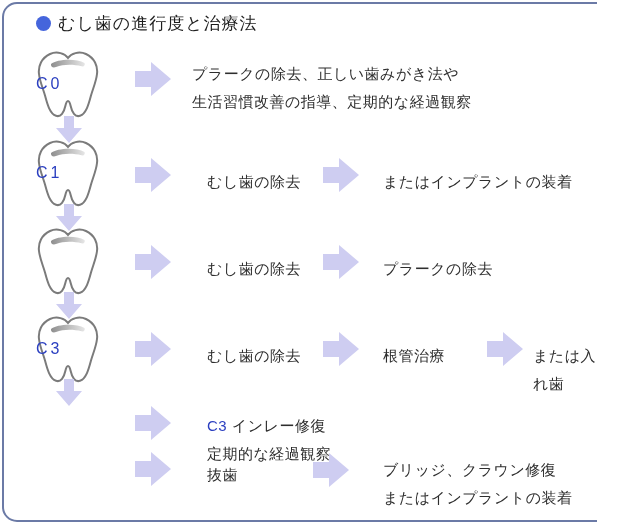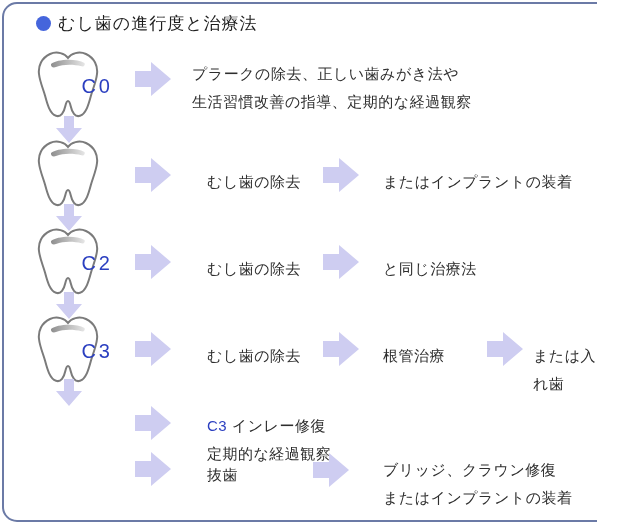--- a/index.html
+++ b/index.html
@@ -17,22 +17,22 @@
     width:15px;height:15px;border-radius:50%;background:var(--bullet,#4565dc);
     display:inline-block;flex:0 0 auto;
   }
   .page-title{
     margin:0 0 0 7px;font-size:17px;font-weight:500;color:#1d1d1d;letter-spacing:1px;white-space:nowrap;
   }
   
   .tooth{position:absolute;left:36px;width:64px;height:68px;}
   .tooth svg{position:absolute;left:0;top:0;}
   .stage-label{
-    position:absolute;left:13px;top:25px;width:100%;text-align:right;
-    font-size:20px;letter-spacing:3px;color:var(--label,#2b3fc0);
+    position:absolute;left:0;top:25px;width:100%;text-align:left;
+    font-size:16px;letter-spacing:3px;color:var(--label,#2b3fc0);
   }
   
   .flow-arrow{position:absolute;width:36px;height:34px;fill:var(--arrow,#cecdf1);}
   .down-arrow{position:absolute;width:26px;height:27px;fill:var(--arrow,#cecdf1);}
   
   .t{
     position:absolute;font-size:15px;line-height:28px;color:var(--text,#2e2e2e);
     white-space:pre-line;letter-spacing:0.5px;
   }
   .ref{color:var(--label,#2b3fc0);}
@@ -68,26 +68,26 @@
   <div class="tooth" style="top:50px">
     <svg viewBox="0 0 64 68" width="64" height="68">
         <use href="#tooth-shape"></use>
       </svg>
     <span class="stage-label">C0</span>
   </div>
   <div class="tooth" style="top:139px">
     <svg viewBox="0 0 64 68" width="64" height="68">
         <use href="#tooth-shape"></use>
       </svg>
+    <span class="stage-label">C1</span>
   </div>
   <div class="tooth" style="top:227px">
     <svg viewBox="0 0 64 68" width="64" height="68">
         <use href="#tooth-shape"></use>
       </svg>
-    <span class="stage-label">C2</span>
   </div>
   <div class="tooth" style="top:315px">
     <svg viewBox="0 0 64 68" width="64" height="68">
         <use href="#tooth-shape"></use>
       </svg>
     <span class="stage-label">C3</span>
   </div>
 
   <svg class="down-arrow" style="left:56px;top:116px" viewBox="0 0 26 27">
       <use href="#arrow-down-shape"></use>
@@ -117,21 +117,21 @@
     </svg>
   <div class="t" style="left:383px;top:168px">またはインプラントの装着</div>
 
   <svg class="flow-arrow" style="left:135px;top:245px" viewBox="0 0 36 34">
       <use href="#arrow-right-shape"></use>
     </svg>
   <div class="t" style="left:207px;top:255px">むし歯の除去</div>
   <svg class="flow-arrow" style="left:323px;top:245px" viewBox="0 0 36 34">
       <use href="#arrow-right-shape"></use>
     </svg>
-  <div class="t" style="left:383px;top:255px">と同じ治療法</div>
+  <div class="t" style="left:383px;top:255px">プラークの除去</div>
 
   <svg class="flow-arrow" style="left:135px;top:332px" viewBox="0 0 36 34">
       <use href="#arrow-right-shape"></use>
     </svg>
   <div class="t" style="left:207px;top:342px">むし歯の除去</div>
   <svg class="flow-arrow" style="left:323px;top:332px" viewBox="0 0 36 34">
       <use href="#arrow-right-shape"></use>
     </svg>
   <div class="t" style="left:383px;top:342px">根管治療</div>
   <svg class="flow-arrow" style="left:487px;top:332px" viewBox="0 0 36 34">

